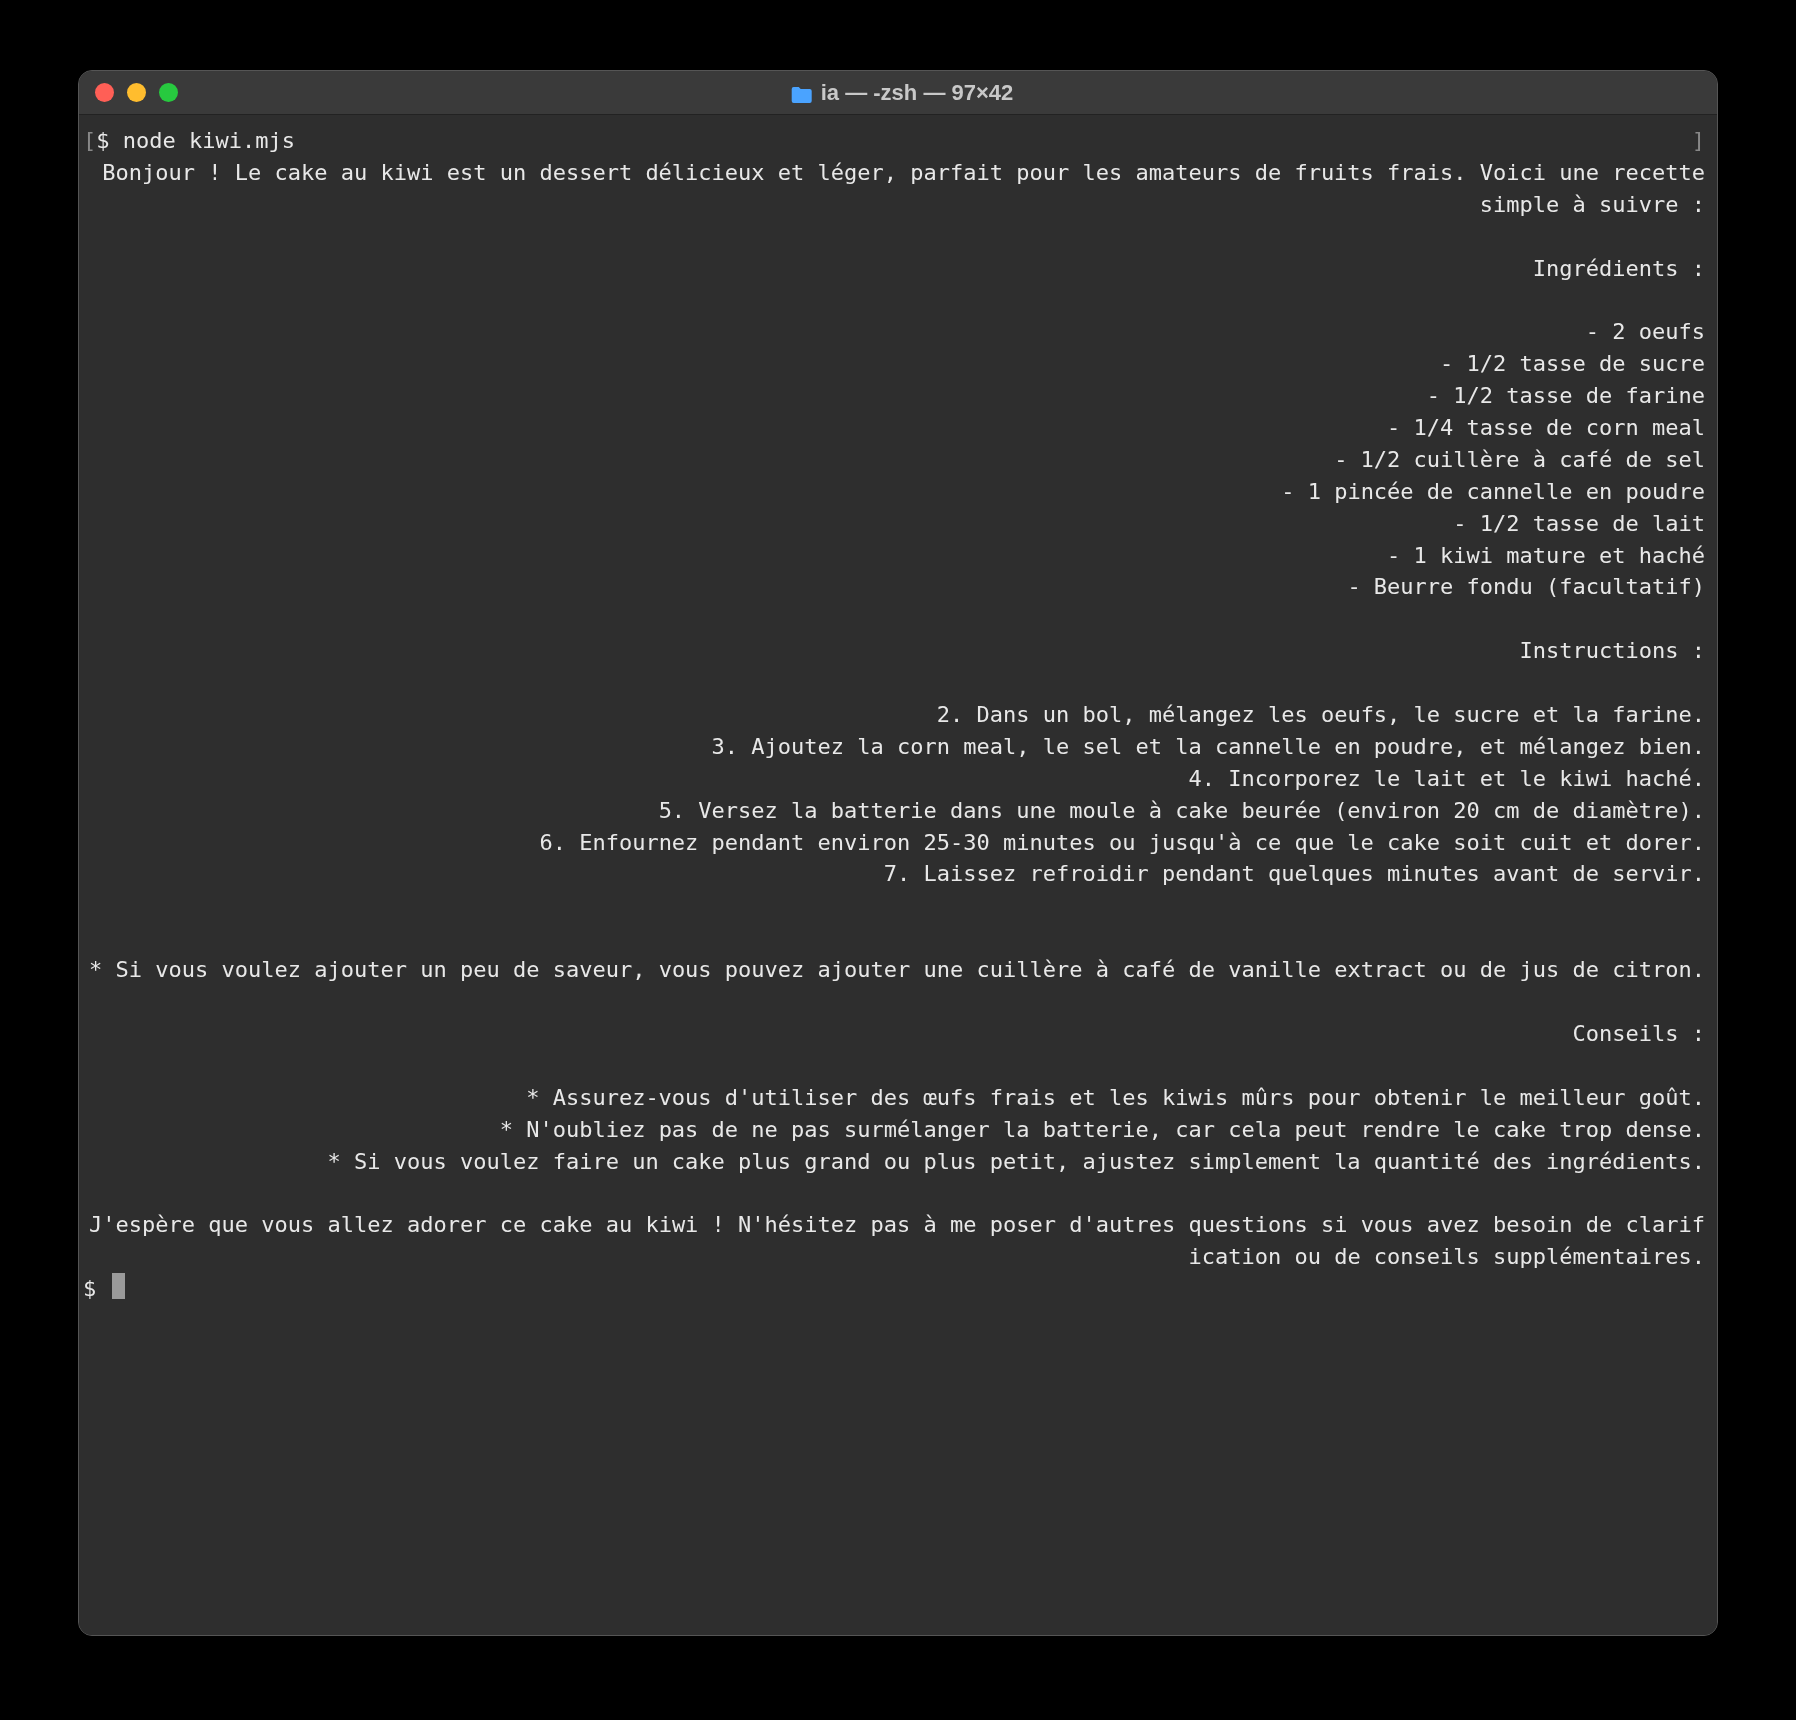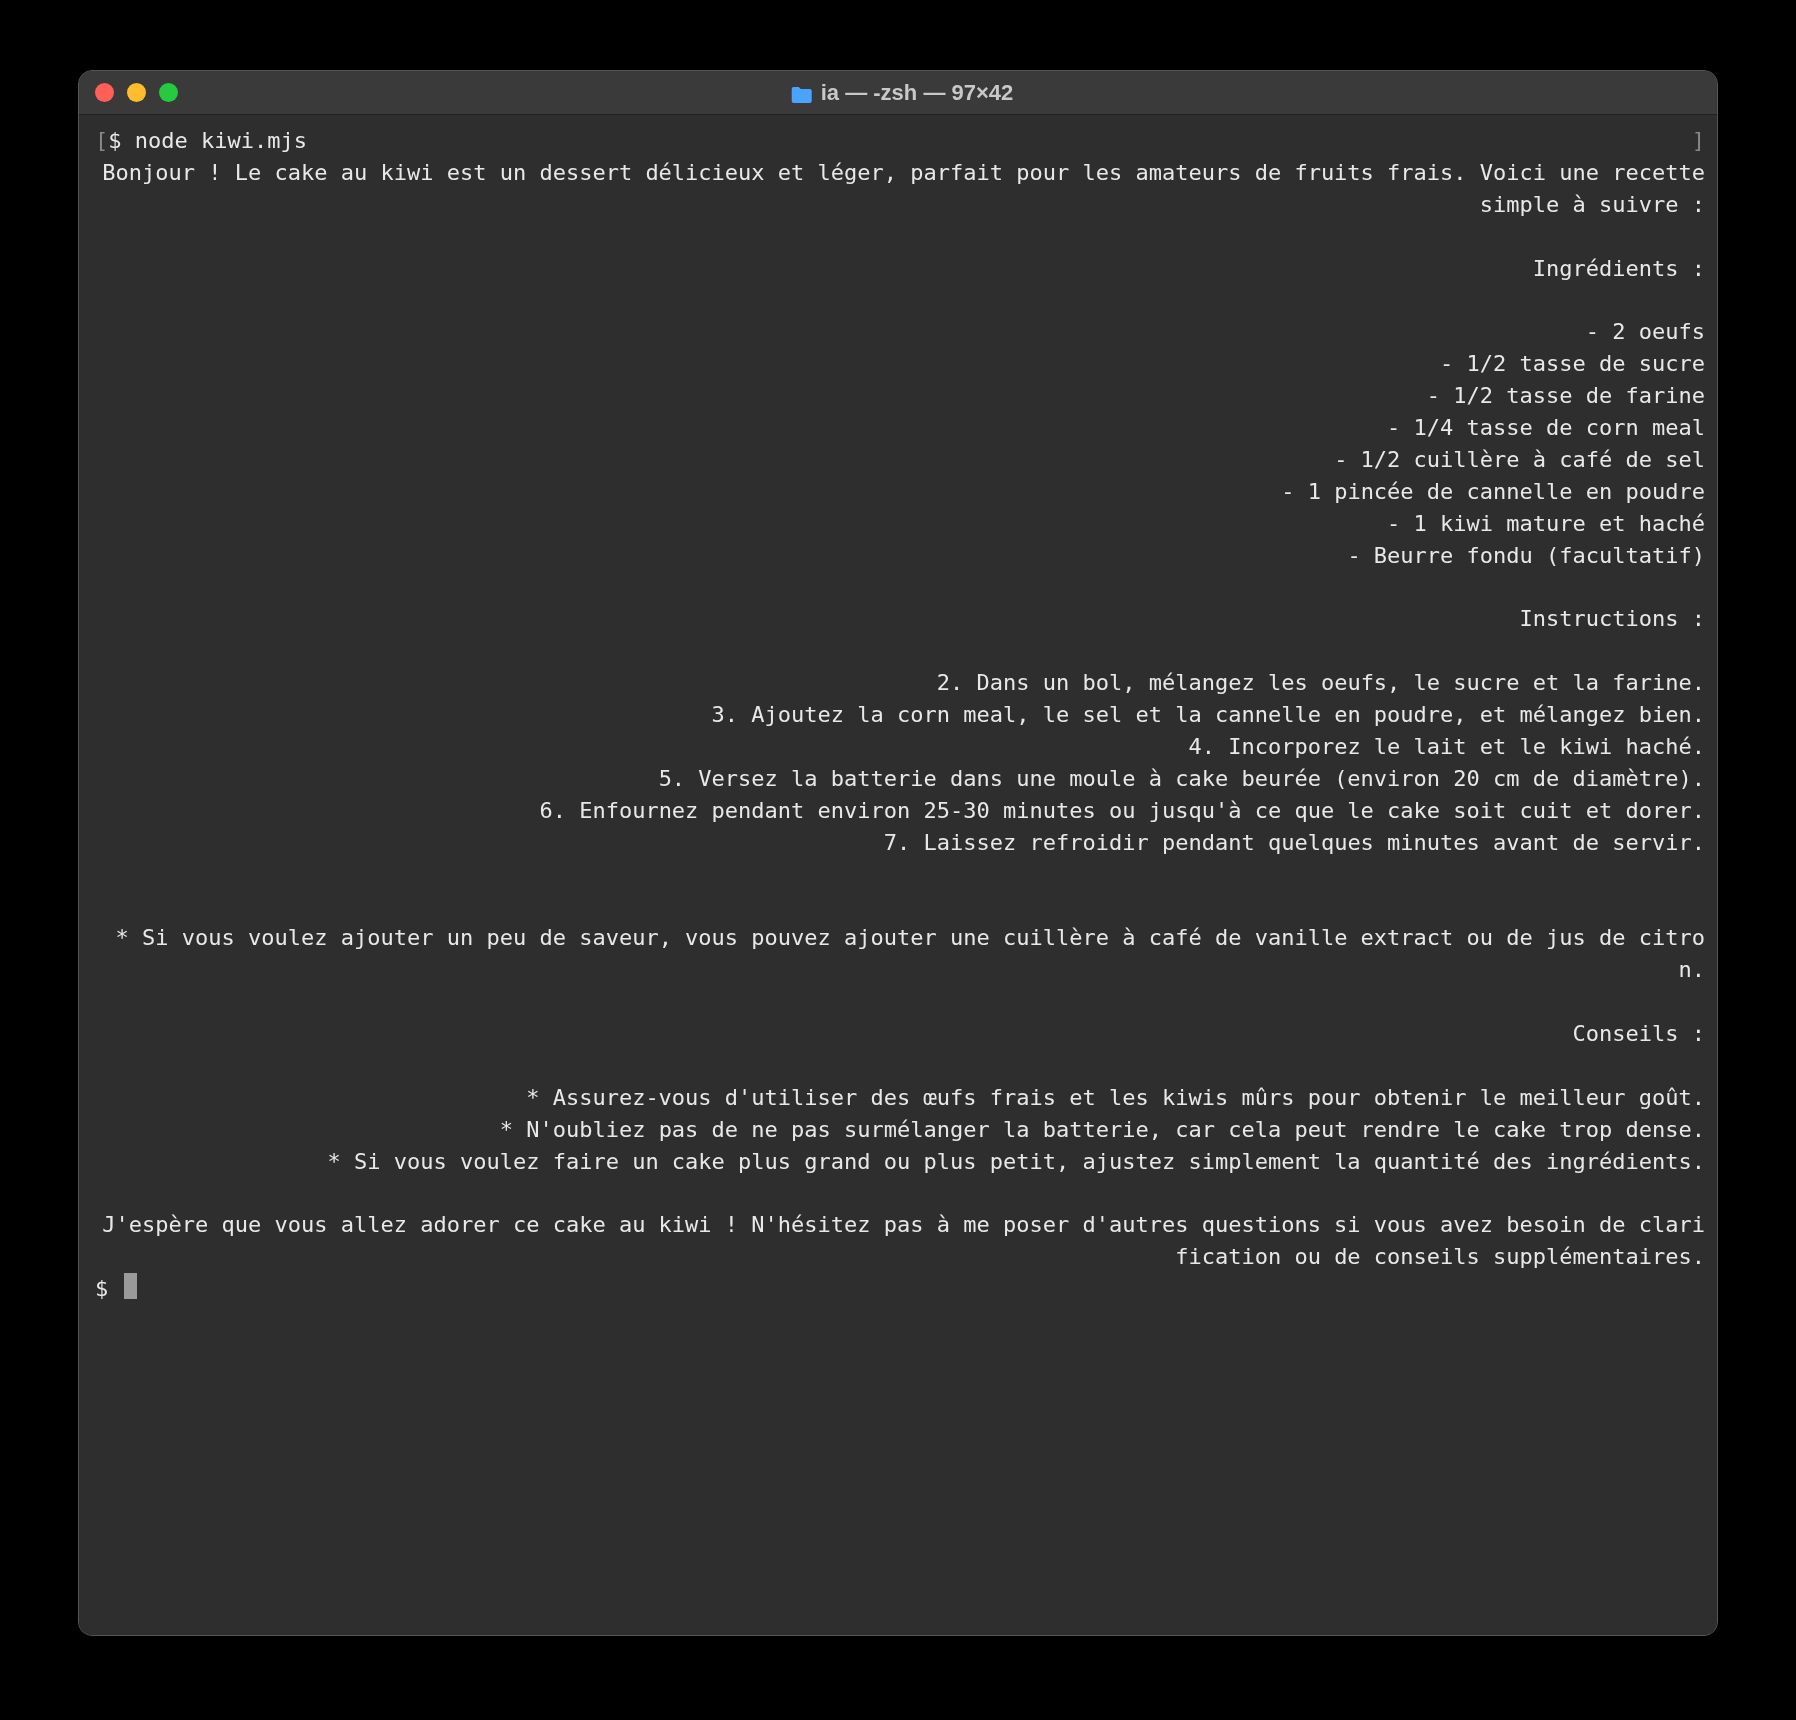--- a/index.html
+++ b/index.html
@@ -59,21 +59,21 @@
       font-weight: 600;
       font-family: -apple-system, BlinkMacSystemFont, "Helvetica Neue", sans-serif;
       padding-left: 8px;
     }
     .folder-icon {
       width: 22px;
       height: 18px;
       display: inline-block;
     }
     .terminal-body {
-      padding: 10px 12px 40px 16px;
+      padding: 10px 12px 40px 4px;
       font-size: 22px;
       line-height: 1.45;
       color: #e8e8e8;
       background: #2e2e2e;
       min-height: 1520px;
     }
     .line {
       white-space: pre-wrap;
       word-break: break-all;
       text-align: right;
@@ -131,20 +131,21 @@
         <div class="line">Bonjour ! Le cake au kiwi est un dessert délicieux et léger, parfait pour les amateurs de fruits frais. Voici une recette simple à suivre :</div>
         <div class="line">&nbsp;</div>
         <div class="line">Ingrédients :</div>
         <div class="line">&nbsp;</div>
         <div class="line">- 2 oeufs</div>
         <div class="line">- 1/2 tasse de sucre</div>
         <div class="line">- 1/2 tasse de farine</div>
         <div class="line">- 1/4 tasse de corn meal</div>
         <div class="line">- 1/2 cuillère à café de sel</div>
         <div class="line">- 1 pincée de cannelle en poudre</div>
+        <div class="line">- 1/2 tasse de lait</div>
         <div class="line">- 1 kiwi mature et haché</div>
         <div class="line">- Beurre fondu (facultatif)</div>
         <div class="line">&nbsp;</div>
         <div class="line">Instructions :</div>
         <div class="line">&nbsp;</div>
         <div class="line">2. Dans un bol, mélangez les oeufs, le sucre et la farine.</div>
         <div class="line">3. Ajoutez la corn meal, le sel et la cannelle en poudre, et mélangez bien.</div>
         <div class="line">4. Incorporez le lait et le kiwi haché.</div>
         <div class="line">5. Versez la batterie dans une moule à cake beurée (environ 20 cm de diamètre).</div>
         <div class="line">6. Enfournez pendant environ 25-30 minutes ou jusqu'à ce que le cake soit cuit et dorer.</div>

